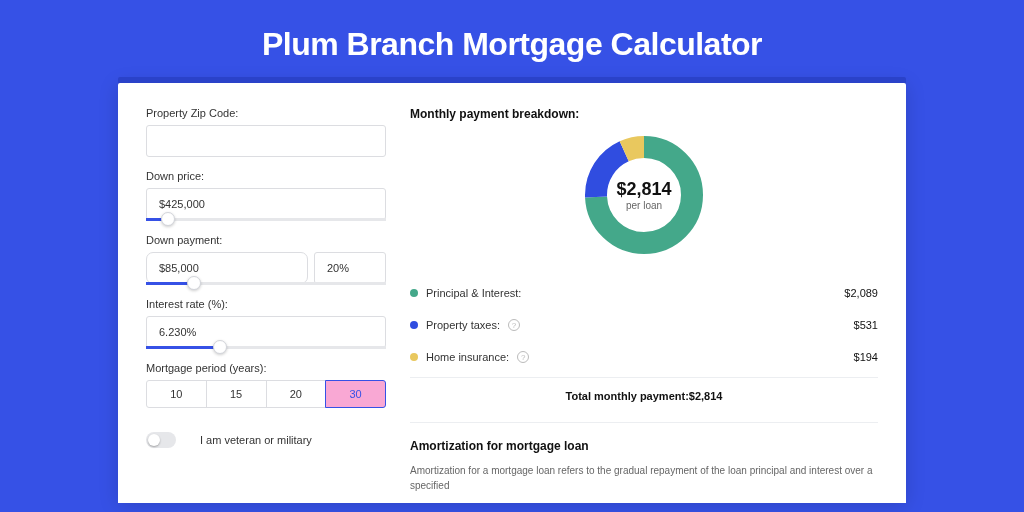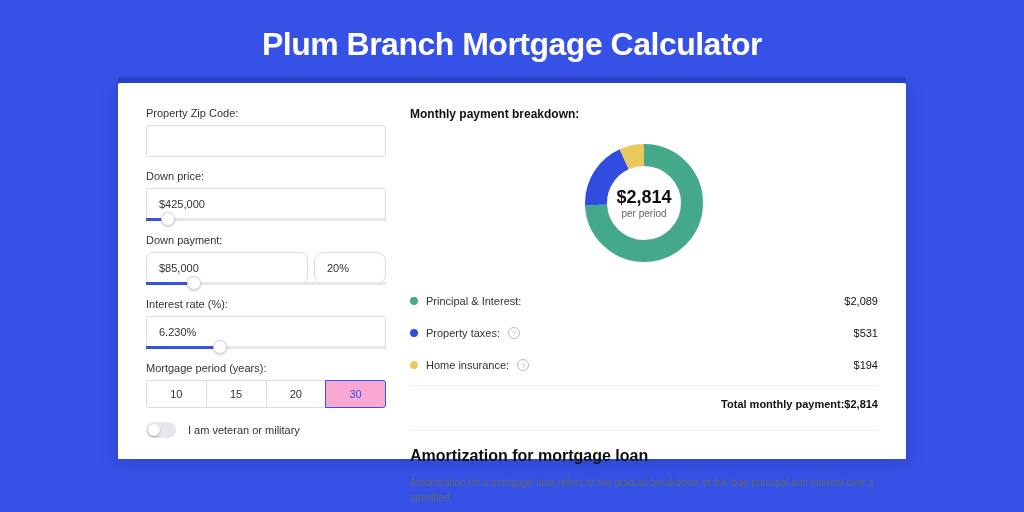--- a/index.html
+++ b/index.html
@@ -20,39 +20,39 @@
 }
 .card {
   background: #fff;
   margin: 0 auto;
   width: 788px;
   border-radius: 2px 2px 0 0;
   padding: 24px 28px 0;
   display: flex;
   gap: 24px;
   box-shadow: 0 -6px 0 0 #2a42c9, 0 2px 20px rgba(0,0,0,0.15);
-  height: 376px;
+  height: 420px;
 }
 .left { width: 240px; flex-shrink: 0; }
 .right { flex: 1; min-width: 0; }
 .field { margin-bottom: 13px; position: relative; }
 .lbl { font-size: 11px; color: #333; margin-bottom: 6px; display: block; }
 .inp {
   width: 100%;
   height: 32px;
   border: 1px solid #dcdde1;
   border-radius: 3px;
   padding: 0 12px;
   font-size: 11px;
   color: #333;
   background: #fff;
 }
 .row2 { display: flex; gap: 6px; }
 .row2 .inp:first-child { flex: 1; border-radius: 7px; }
-.row2 .inp:last-child { width: 72px; border-radius: 9px; }
+.row2 .inp:last-child { width: 72px; }
 .slider-track {
   height: 3px;
   background: #e6e7ea;
   position: relative;
   margin-top: -2px;
 }
 .slider-fill {
   height: 100%;
   background: #3651e6;
   position: absolute;
@@ -78,42 +78,42 @@
   color: #333;
   cursor: pointer;
   display: flex;
   align-items: center;
   justify-content: center;
   margin-left: -1px;
 }
 .period-btn:first-child { margin-left: 0; border-radius: 3px 0 0 3px; }
 .period-btn:last-child { border-radius: 0 3px 3px 0; }
 .period-btn.active { background: #f9a8d4; border-color: #3651e6; color: #3651e6; z-index: 1; position: relative; }
-.toggle-row { display: flex; align-items: center; gap: 12px; margin-top: 14px; }
+.toggle-row { display: flex; align-items: center; gap: 24px; margin-top: 24px; }
 .toggle {
   width: 30px; height: 16px;
   background: #e6e7ea;
   border-radius: 10px;
   position: relative;
   cursor: pointer;
 }
 .toggle-knob {
   width: 12px; height: 12px;
   background: #fff;
   border-radius: 50%;
   position: absolute;
   top: 2px; left: 2px;
   box-shadow: 0 1px 2px rgba(0,0,0,0.3);
 }
 .toggle-lbl { font-size: 11px; color: #333; }
 .section-title {
   font-size: 12px;
   font-weight: 700;
   color: #111;
-  margin-bottom: 22px;
+  margin-bottom: 14px;
 }
 .donut-wrap {
   display: flex;
   justify-content: center;
   margin-bottom: 22px;
 }
 .donut { position: relative; width: 120px; height: 120px; }
 .donut svg { transform: rotate(-90deg); }
 .donut-center {
   position: absolute;
@@ -141,34 +141,34 @@
   border: 1px solid #bbb;
   border-radius: 50%;
   font-size: 8px;
   color: #bbb;
   display: inline-flex;
   align-items: center;
   justify-content: center;
 }
 .total-row {
   display: flex;
-  justify-content: flex-end;
+  justify-content: center;
   padding: 12px 0;
   border-top: 1px solid #eceef1;
   font-size: 11px;
   font-weight: 700;
   color: #111;
   margin-top: 4px;
 }
 .amort {
   border-top: 1px solid #eceef1;
   margin-top: 8px;
   padding-top: 16px;
 }
-.amort-title { font-size: 16px; font-weight: 700; margin-bottom: 10px; color: #111; }
+.amort-title { font-size: 12px; font-weight: 700; margin-bottom: 10px; color: #111; }
 .amort-body { font-size: 10px; color: #666; line-height: 1.5; }
 </style>
 </head>
 <body>
 
 <h1 class="page-title">Plum Branch Mortgage Calculator</h1>
 
 <div class="card">
 
   <div class="left">
@@ -233,21 +233,21 @@
 
     <div class="donut-wrap">
       <div class="donut">
         <svg width="120" height="120" viewBox="0 0 120 120">
           <circle cx="60" cy="60" r="48" fill="none" stroke="#44a88a" stroke-width="22" stroke-dasharray="223.8 301.6" stroke-dashoffset="0"></circle>
           <circle cx="60" cy="60" r="48" fill="none" stroke="#304de0" stroke-width="22" stroke-dasharray="56.9 301.6" stroke-dashoffset="-223.8"></circle>
           <circle cx="60" cy="60" r="48" fill="none" stroke="#e9c85e" stroke-width="22" stroke-dasharray="20.8 301.6" stroke-dashoffset="-280.7"></circle>
         </svg>
         <div class="donut-center">
           <div class="donut-val">$2,814</div>
-          <div class="donut-sub">per period</div>
+          <div class="donut-sub">per loan</div>
         </div>
       </div>
     </div>
 
     <div class="legend-row">
       <div class="legend-left">
         <span class="dot" style="background:#44a88a"></span>
         <span>Principal &amp; Interest:</span>
       </div>
       <span class="legend-val">$2,089</span>
@@ -271,18 +271,18 @@
       <span class="legend-val">$194</span>
     </div>
 
     <div class="total-row">
       <span>Total monthly payment:</span>
       <span>$2,814</span>
     </div>
 
     <div class="amort">
       <div class="amort-title">Amortization for mortgage loan</div>
-      <div class="amort-body">Amortization for a mortgage loan refers to the gradual breakdown of the loan principal and interest over a specified</div>
+      <div class="amort-body">Amortization for a mortgage loan refers to the gradual repayment of the loan principal and interest over a specified</div>
     </div>
 
   </div>
 
 </div>
 
 </body></html>

